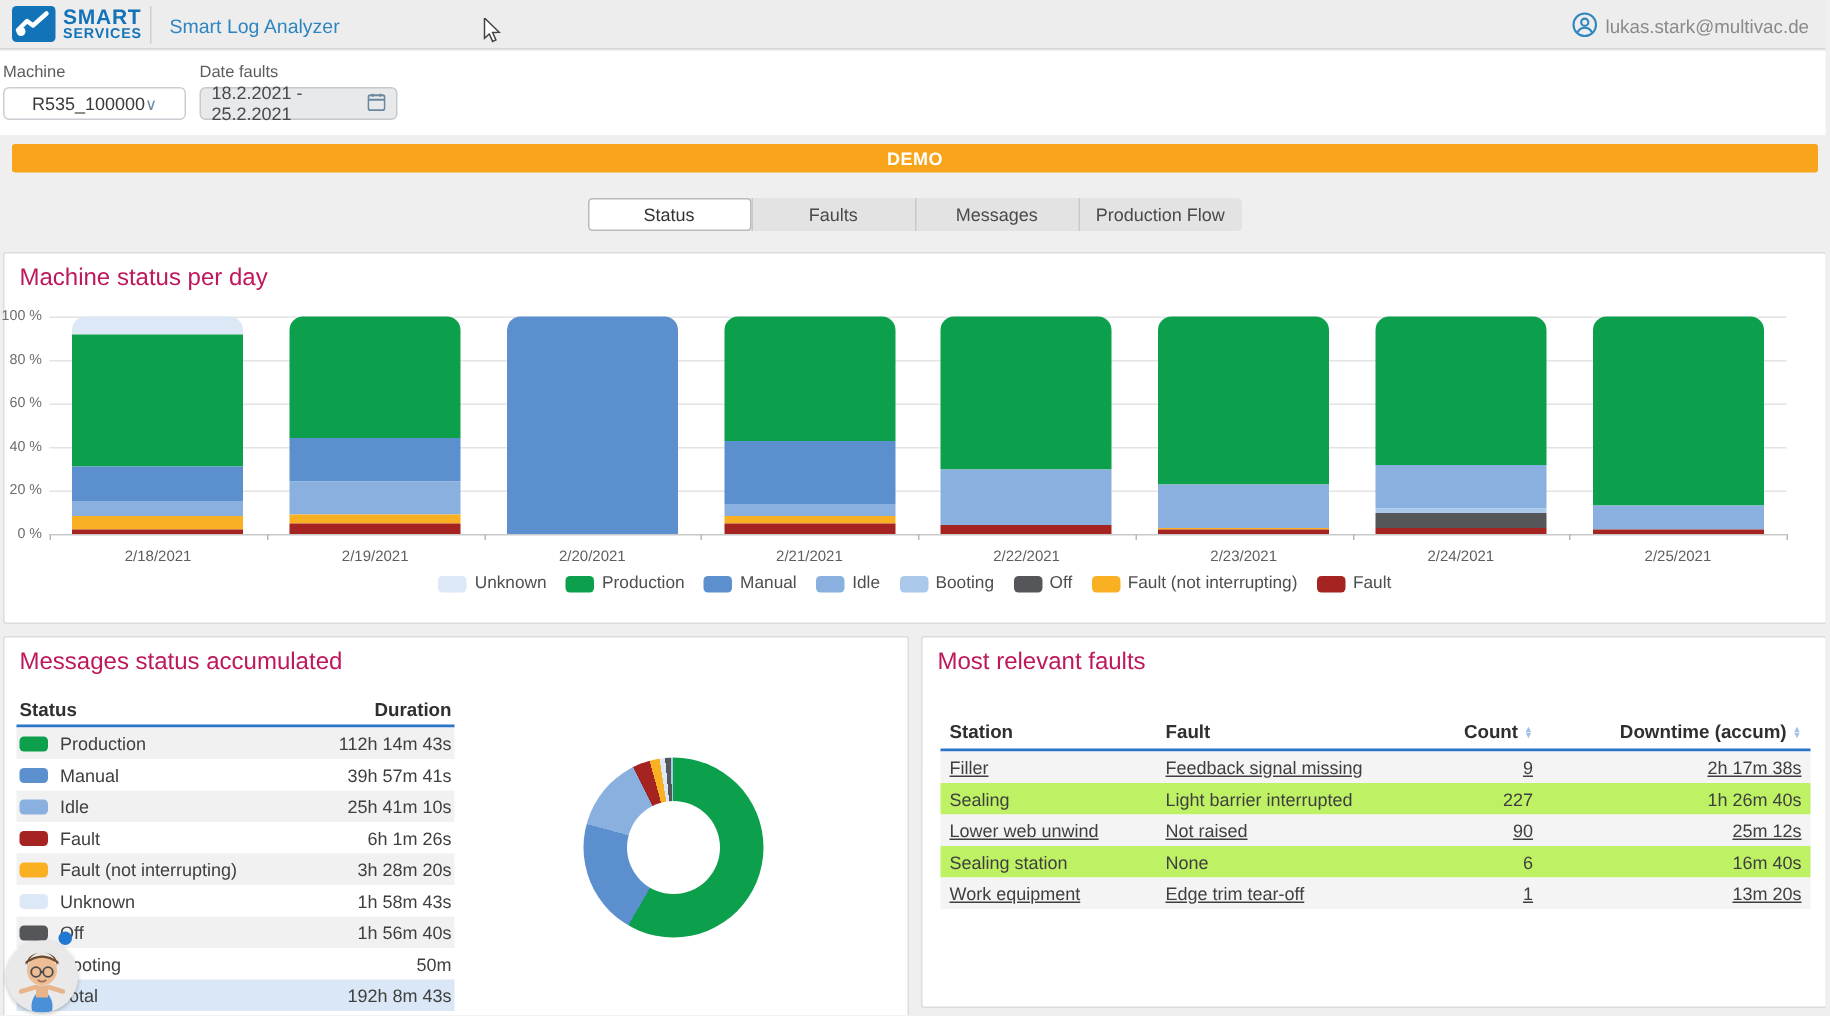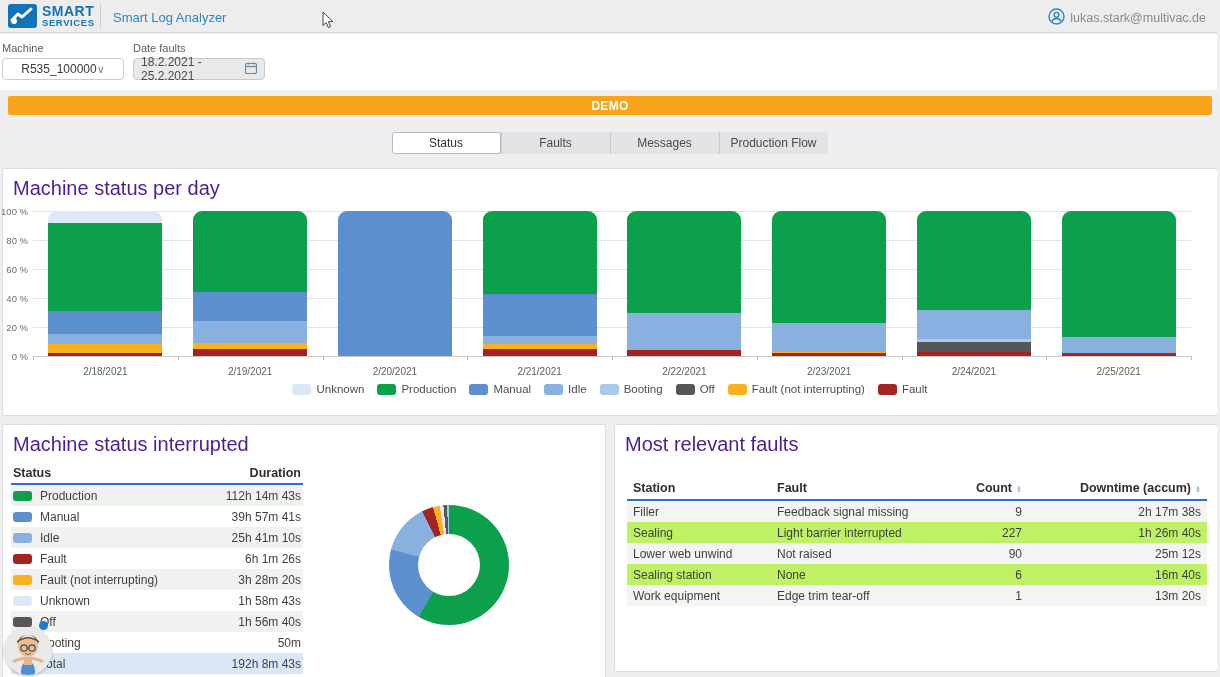--- a/index.html
+++ b/index.html
@@ -32,21 +32,21 @@
 
   
   .tabs { position:absolute; left:0; top:132px; width:1220px; display:flex; justify-content:center; }
   .tabgroup { display:flex; background:#e3e3e3; border-radius:3px; }
   .tab { width:109px; height:22px; font-size:12px; color:#4a4a4a; display:flex; align-items:center; justify-content:center; cursor:default; }
   .tab + .tab { border-left:1px solid #c9c9c9; }
   .tab.active { background:#ffffff; border:1px solid #b9b9b9; border-radius:3px; color:#333; margin-left:-1px; }
 
   
   .panel { position:absolute; background:#ffffff; border:1px solid #dcdcdc; border-radius:2px; }
-  .panel-title { position:absolute; left:10px; top:8px; font-size:20px; color:#4c1d95;text-align:center; }
+  .panel-title { position:absolute; left:10px; top:8px; font-size:16px; color:#be185d;text-align:center; }
   #panel-chart { left:2px; top:168px; width:1216px; height:248px; }
   #panel-accum { left:2px; top:424px; width:604px; height:260px; }
   #panel-faults { left:614px; top:424px; width:604px; height:248px; }
 
   
   .ylabels { position:absolute; left:0; top:42px; width:27px; height:145px; }
   .ylab { position:absolute; right:2px; width:27px; text-align:right; font-size:9.5px; color:#6c6c6c; transform:translateY(-50%); }
   .plot { position:absolute; left:30px; right:26px; top:42px; height:145px; }
   .gridline { position:absolute; left:0; right:0; height:1px; background:#e3e3e3; }
   .gridline.base { background:#c9c9c9; }
@@ -73,21 +73,21 @@
   .sw-spacer { width:19px; flex:none; }
 
   
   .donut { position:absolute; left:386px; top:80px; width:120px; height:120px; border-radius:50%; }
   .donut-hole { position:absolute; left:50%; top:50%; width:62px; height:62px; margin:-31px 0 0 -31px; border-radius:50%; background:#ffffff; }
 
   
   .flt-table { position:absolute; left:12px; top:52px; width:580px; font-size:12px; color:#3f3f3f; }
   .flt-head { display:flex; height:24px; align-items:center; font-weight:bold; color:#2f2f2f; border-bottom:2px solid #2b74c9; font-size:12.5px; }
   .flt-row { display:flex; height:21px; align-items:center; }
-  .flt-row.a { background:#f4f4f4; }
+  .flt-row.a { background:#f4f4f4;text-decoration:underline; }
   .flt-row.b { background:#bef264; }
   .c-station { width:150px; padding-left:6px; }
   .c-fault { flex:1; }
   .c-count { width:95px; text-align:right; }
   .c-down { width:185px; text-align:right; padding-right:6px; }
   .sort { display:inline-flex; flex-direction:column; line-height:4px; font-size:6px; color:#9dc0e4; margin-left:4px; vertical-align:middle; }
 
   
   .cursor { position:absolute; left:322px; top:12px; }
   .assistant { position:absolute; left:4px; top:627px; width:48px; height:48px; border-radius:50%; background:#e9e9e9; box-shadow:0 1px 3px rgba(0,0,0,0.25); overflow:hidden; }
@@ -297,21 +297,21 @@
           <span>Fault (not interrupting)</span>
         </div>
         <div class="leg-item">
           <span class="pill" style="background: rgb(165, 36, 33);"></span>
           <span>Fault</span>
         </div>
       </div>
   </div>
 
   <div class="panel" id="panel-accum">
-    <div class="panel-title">Machine status interrupted</div>
+    <div class="panel-title">Messages status accumulated</div>
     <div class="acc-table">
       <div class="acc-head">
         <div class="acc-c1">Status</div>
         <div class="acc-c2">Duration</div>
       </div>
       <div id="accum-body">
           <div class="acc-row alt">
             <div class="acc-c1">
               <span class="swatch" style="background: rgb(12, 160, 76);"></span>
               <span>Production</span>

